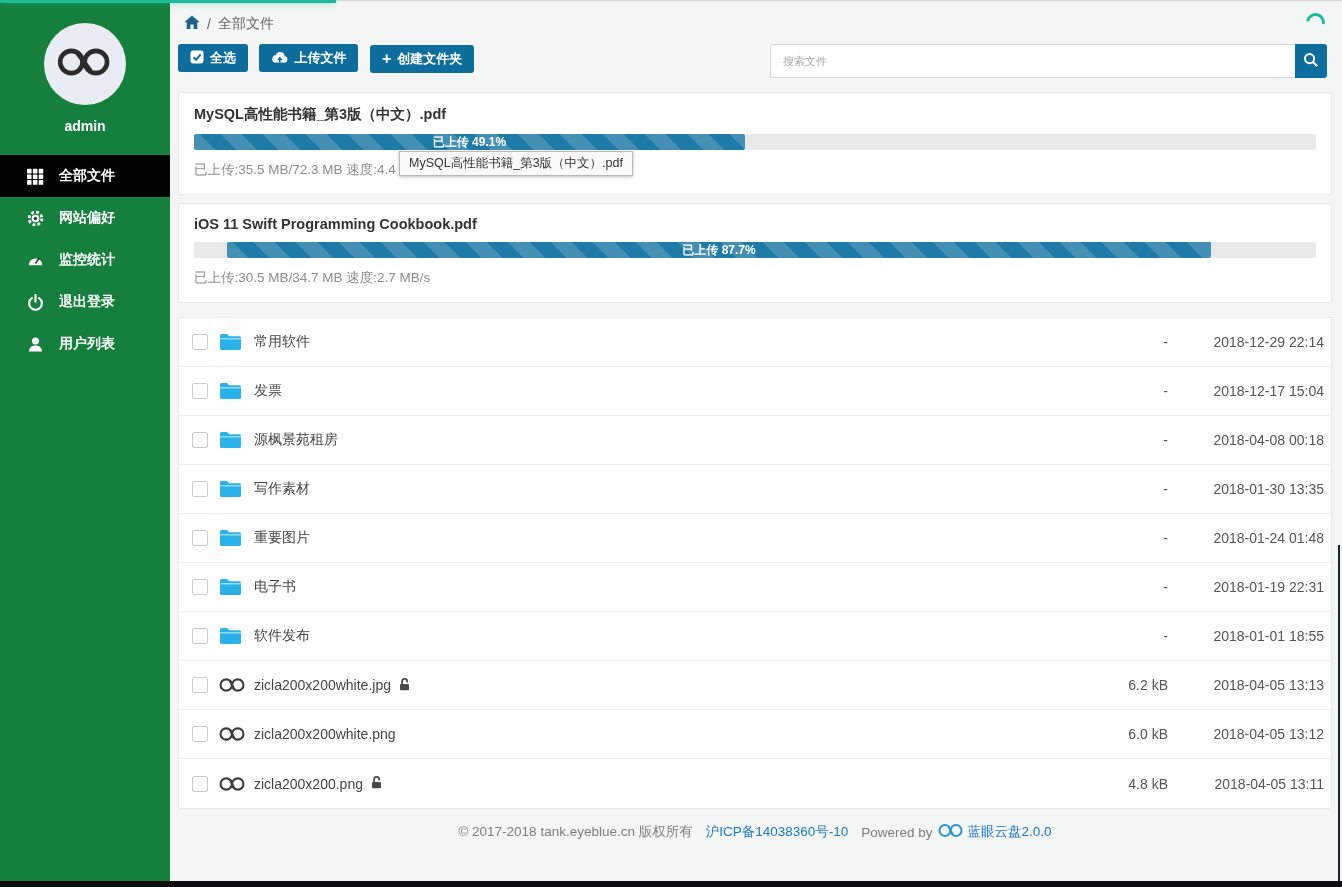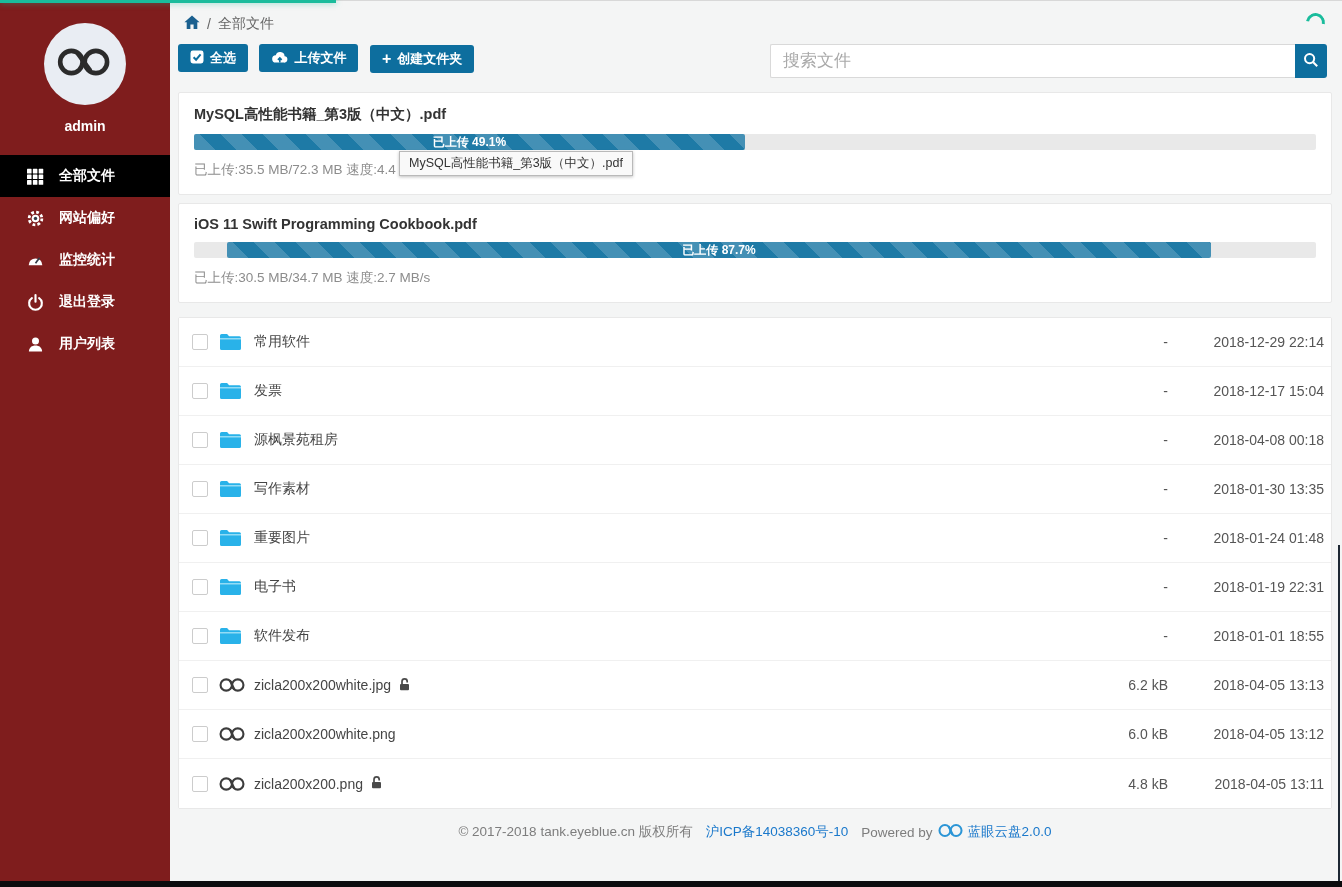--- a/index.html
+++ b/index.html
@@ -6,38 +6,38 @@
   html,body { width:1342px; height:887px; }
   body {
     font-family: "Liberation Sans", "DejaVu Sans", sans-serif;
     background:#f4f5f5; position:relative; overflow:hidden; color:#333;
   }
   
   .nprogress { position:absolute; top:0; left:0; width:336px; height:3px; background:#1abc9c; z-index:90; box-shadow:0 0 6px rgba(26,188,156,.6); }
   .top-hairline { position:absolute; top:0; left:336px; right:0; height:1px; background:#d8d8d8; z-index:89; }
   .spinner { position:absolute; top:13px; left:1306px; width:19px; height:19px; border:3px solid transparent; border-top-color:#1abc9c; border-right-color:#1abc9c; border-radius:50%; transform:rotate(-35deg); z-index:95; }
   
-  .sidebar { position:absolute; left:0; top:0; bottom:0; width:170px; background:#7f1d1d; z-index:5; }
+  .sidebar { position:absolute; left:0; top:0; bottom:0; width:170px; background:#15803d; z-index:5; }
   .avatar { width:82px; height:82px; border-radius:50%; background:#e9edf3; margin:23px auto 0; display:flex; align-items:center; justify-content:center; }
   .username { text-align:center; color:#fff; font-weight:bold; font-size:14px; margin-top:13px; }
   .menu { margin-top:21px; }
   .menu-item { height:42px; display:flex; align-items:center; padding-left:27px; color:#fff; font-size:14px; font-weight:600; cursor:pointer; }
   .menu-item.active { background:#000; }
   .menu-item .mi-icon { width:17px; height:17px; margin-right:15px; display:inline-flex; }
   
   .main { position:absolute; left:170px; top:0; right:0; bottom:0; background:#f4f5f5; }
   .appbar { height:45px; background:#fff; display:flex; align-items:center; padding-left:11px; }
   .app-title { font-size:17px; font-weight:bold; color:#1f1f1f; margin-left:10px; letter-spacing:1px; }
   .content { padding:0 10px 0 8px; position:relative; }
   .breadcrumb { display:flex; align-items:center; gap:7px; margin:15px 0 11px 6px; color:#666; font-size:14px; }
   .toolbar { position:relative; height:36px; margin-bottom:12px; }
   .btn { display:inline-flex; align-items:center; gap:6px; background:#0d6e9e; color:#fff; border:none; border-radius:3px; height:28px; padding:0 12px; font-size:13px; font-weight:bold; margin-right:7px; cursor:pointer; font-family:inherit; }
   .btn .plus { font-size:16px; font-weight:bold; line-height:1; }
   .search { position:absolute; right:5px; top:0; width:557px; display:flex; }
-  .search input { flex:1; height:34px; border:1px solid #d9d9d9; border-right:none; border-radius:2px 0 0 2px; padding:0 12px; font-size:17px; color:#333; outline:none; font-family:inherit; background:#fff; }
+  .search input { flex:1; height:34px; border:1px solid #d9d9d9; border-right:none; border-radius:2px 0 0 2px; padding:0 12px; font-size:11px; color:#333; outline:none; font-family:inherit; background:#fff; }
   .search input::placeholder { color:#a9a9a9; }
   .search-btn { width:32px; height:34px; background:#0d6e9e; border:none; border-radius:0 3px 3px 0; display:flex; align-items:center; justify-content:center; cursor:pointer; }
   
   .card { background:#fff; border:1px solid #e8e8e8; border-radius:2px; }
   .upload-card { padding:12px 15px 15px; margin-bottom:8px; position:relative; }
   .upload-title { font-size:14.5px; font-weight:bold; color:#333; margin-bottom:10px; }
   .progress { height:16px; background:#e9e9e9; border-radius:2px; }
   .progress-fill { height:16px; border-radius:2px; background-color:#1e7aa6;
     background-image:repeating-linear-gradient(45deg, rgba(255,255,255,0.17) 0 15px, transparent 15px 30px);
     display:flex; align-items:center; justify-content:center; color:#fff; font-size:12px; font-weight:bold; white-space:nowrap; }

